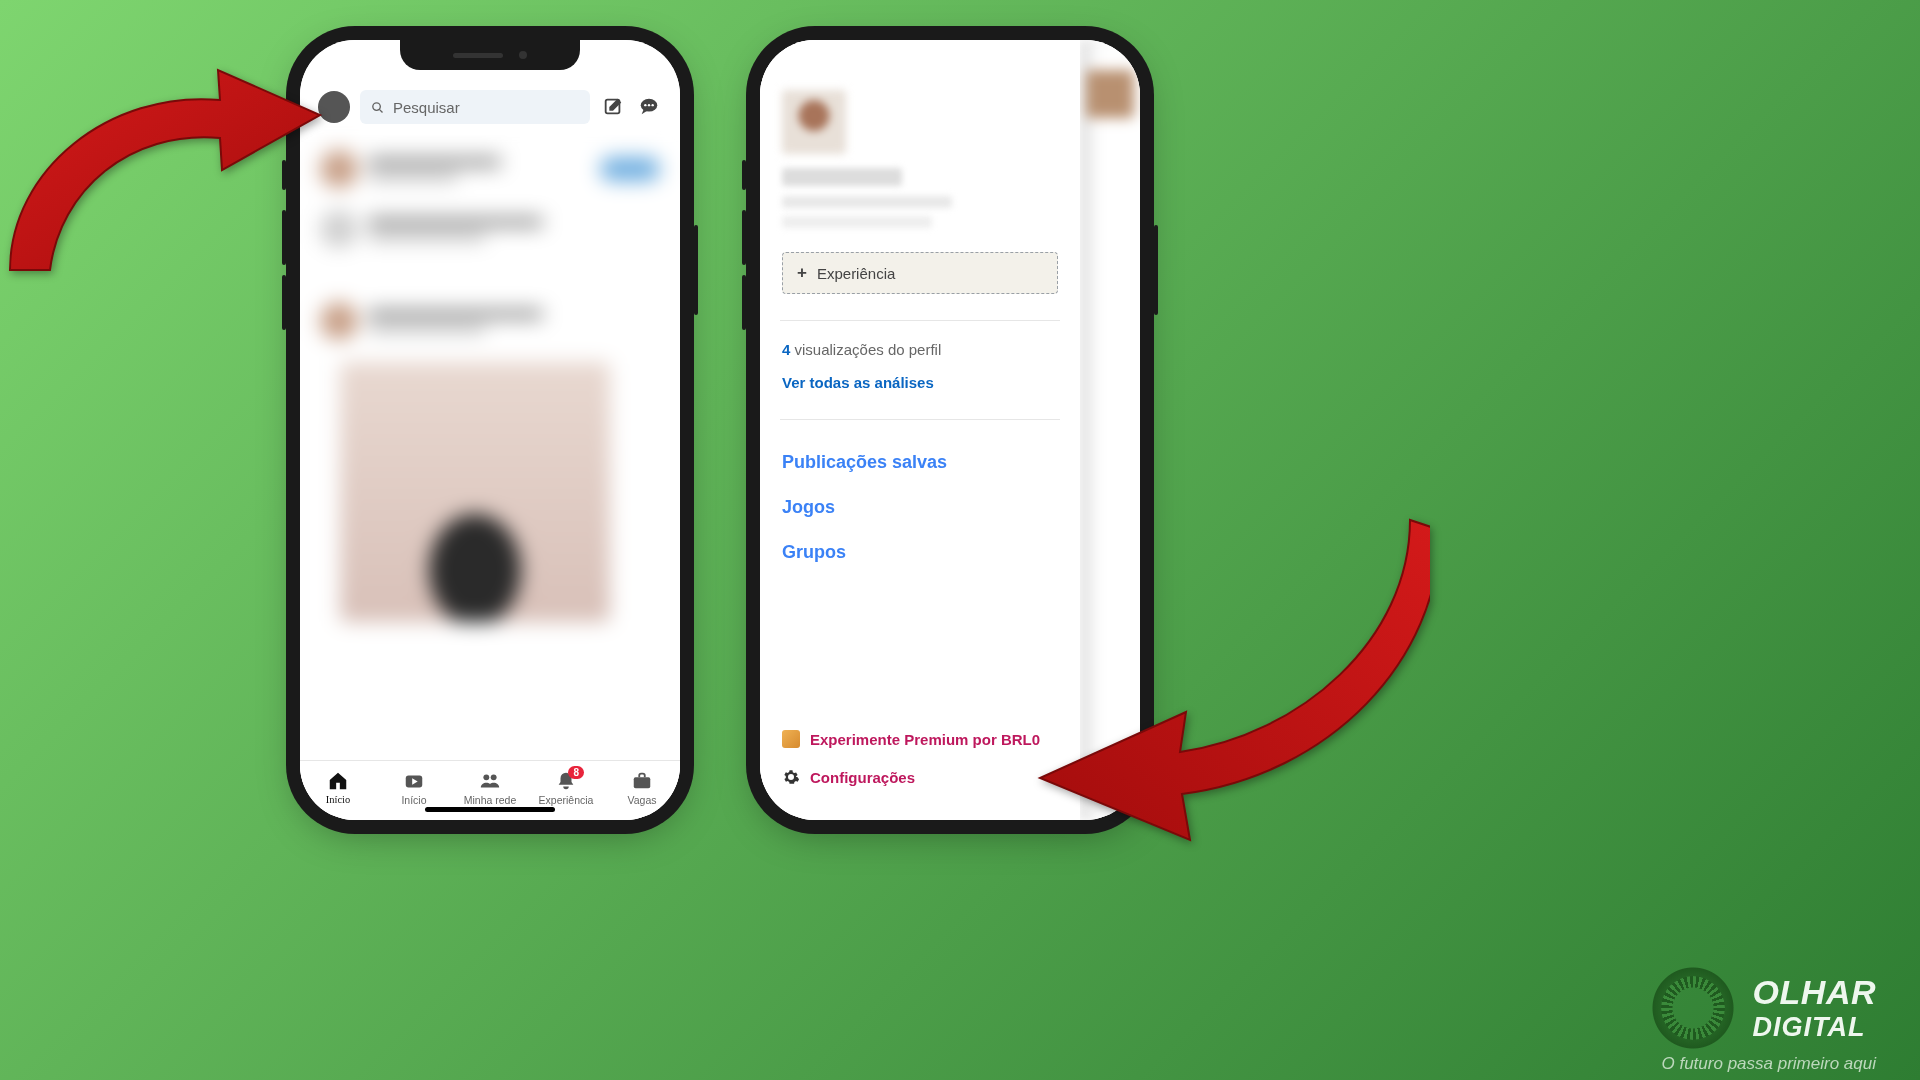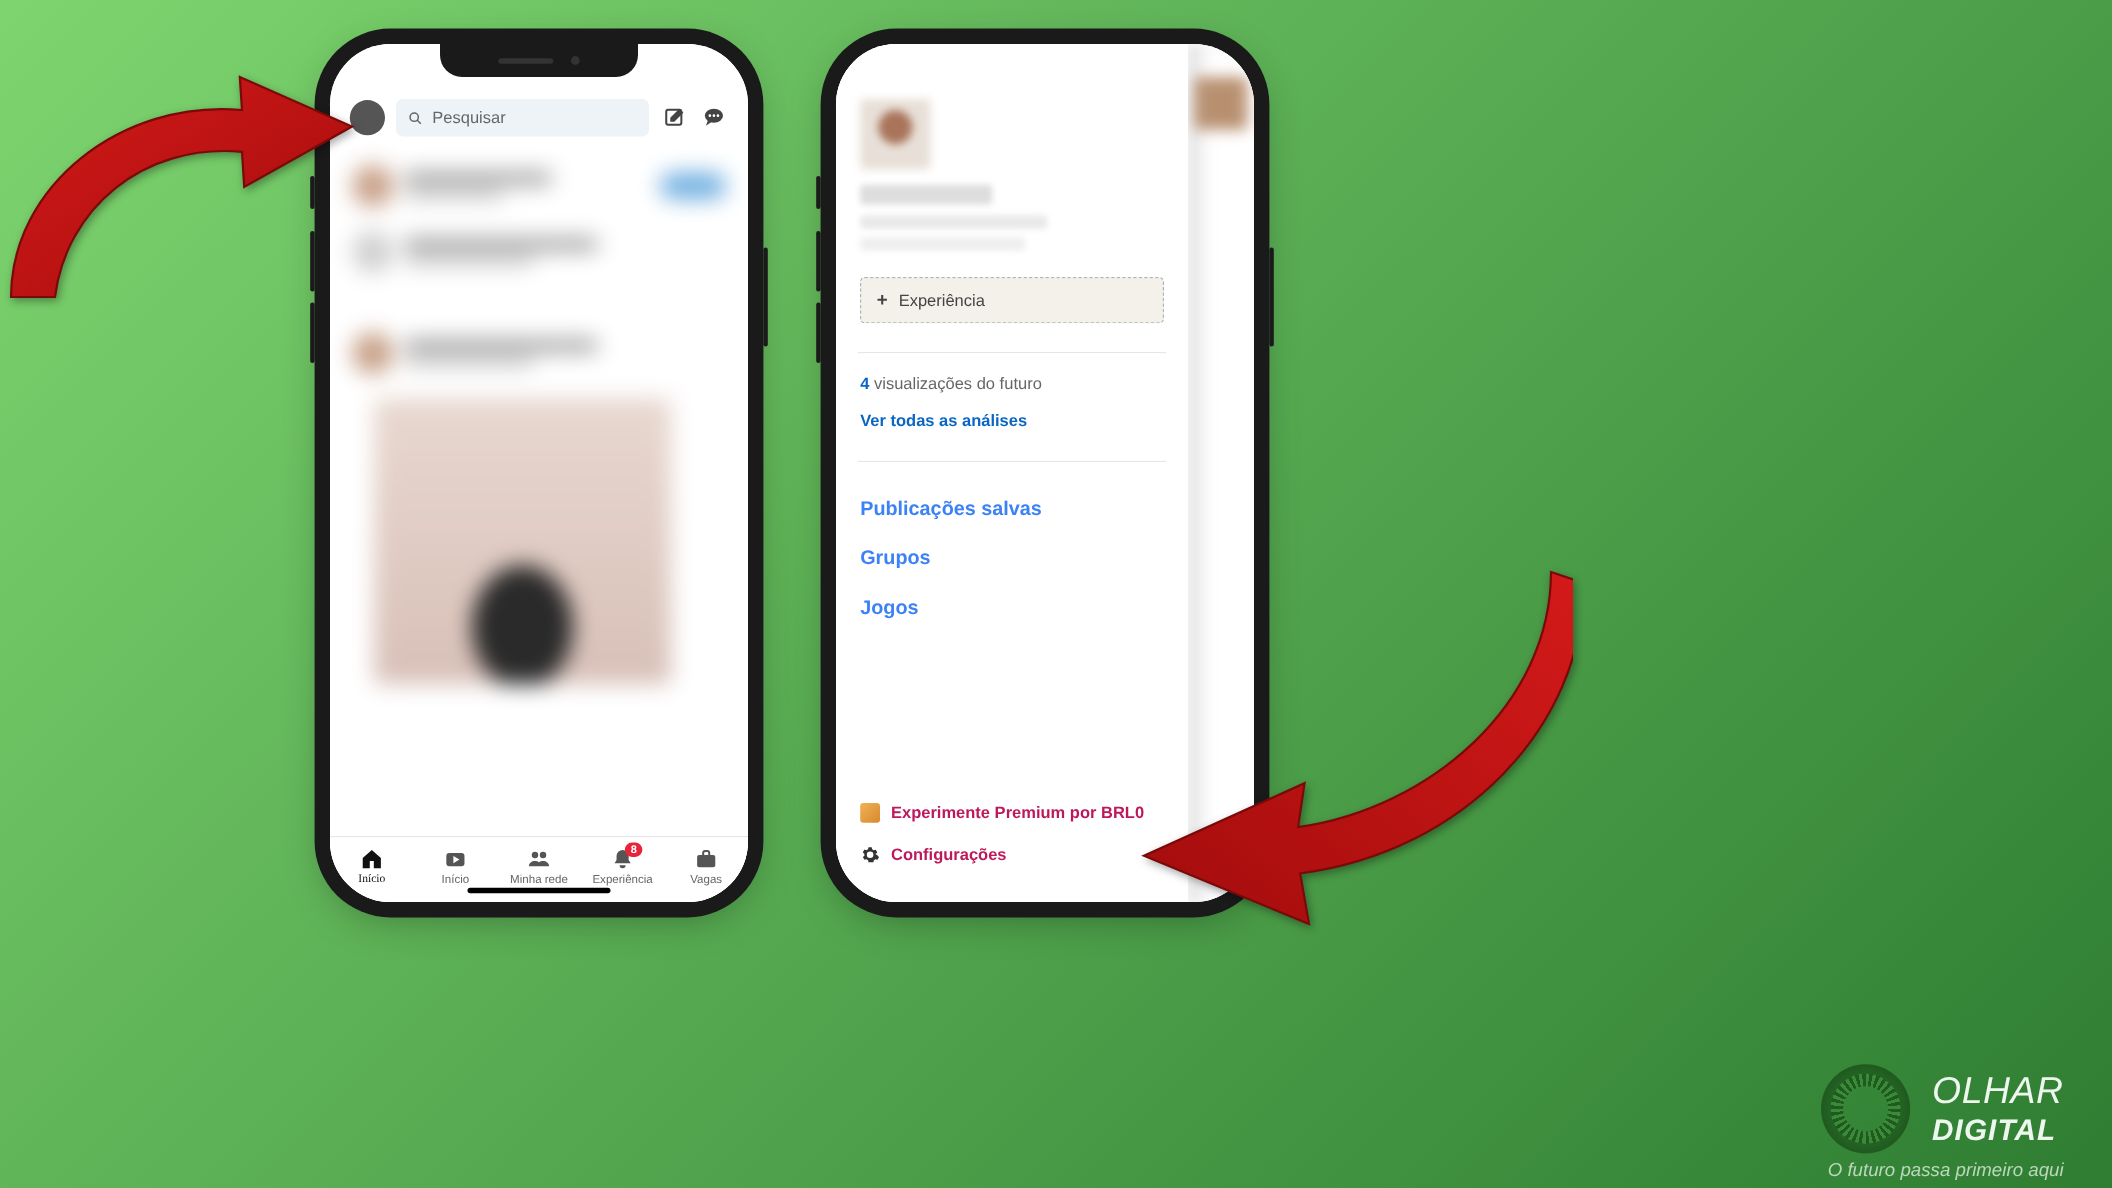--- a/index.html
+++ b/index.html
@@ -184,21 +184,21 @@
     background: radial-gradient(circle at 50% 50%, transparent 0, transparent 22px, #2a6e2a 23px, #1f5a1f 40px, transparent 41px);
     filter: blur(.3px);
     position:relative;
   }
   .brand .ring::after{
     content:""; position:absolute; inset:10px; border-radius:50%;
     background: repeating-conic-gradient(#3a8a3a 0 6deg, #1f5a1f 6deg 12deg);
     -webkit-mask: radial-gradient(circle, transparent 0 20px, #000 21px 40px, transparent 41px);
             mask: radial-gradient(circle, transparent 0 20px, #000 21px 40px, transparent 41px);
   }
-  .brand .txt .l1 { font-size:34px; font-weight:400; letter-spacing:.5px; color:#eef7ee; font-style:italic; }
+  .brand .txt .l1 { font-size:34px; font-weight:700; letter-spacing:.5px; color:#eef7ee; font-style:italic; }
   .brand .txt .l2 { font-size:27px; font-weight:800; letter-spacing:1px; color:#eef7ee; font-style:italic; }
   .brand-tag { position:absolute; right:44px; bottom:6px; color:#bcd8bc; font-size:17px; font-style:italic; }
 </style>
 </head>
 <body>
 
 <div class="arrow arrow-1">
   <svg viewBox="0 0 340 260" width="340" height="260">
     <defs>
       <linearGradient id="rg1" x1="0" y1="0" x2="1" y2="1">
@@ -357,29 +357,29 @@
 
       <div class="exp-btn">
         <span class="plus">+</span>
         <span>Experiência</span>
       </div>
 
       <div class="hr"></div>
 
       <div class="views">
         <span class="n">4</span>
-        <span>visualizações do futuro</span>
+        <span>visualizações do perfil</span>
       </div>
       <a class="link-analytics">Ver todas as análises</a>
 
       <div class="hr"></div>
 
       <div class="menu-item">Publicações salvas</div>
+      <div class="menu-item">Jogos</div>
       <div class="menu-item">Grupos</div>
-      <div class="menu-item">Jogos</div>
 
       <div class="p2-bottom">
         <div class="premium-row">
           <span class="sq"></span>
           <span>Experimente Premium por BRL0</span>
         </div>
         <div class="settings-row">
           <svg viewBox="0 0 24 24" fill="#333">
               <path d="M12 8a4 4 0 1 0 0 8 4 4 0 0 0 0-8zm9 4a7 7 0 0 1-.1 1.2l2 1.6-2 3.4-2.4-.8a7 7 0 0 1-2 1.2l-.4 2.5H10l-.4-2.5a7 7 0 0 1-2-1.2l-2.4.8-2-3.4 2-1.6A7 7 0 0 1 5 12c0-.4 0-.8.1-1.2l-2-1.6 2-3.4 2.4.8a7 7 0 0 1 2-1.2L10 3h4l.4 2.5a7 7 0 0 1 2 1.2l2.4-.8 2 3.4-2 1.6c.1.4.1.8.1 1.2z"></path>
             </svg>

